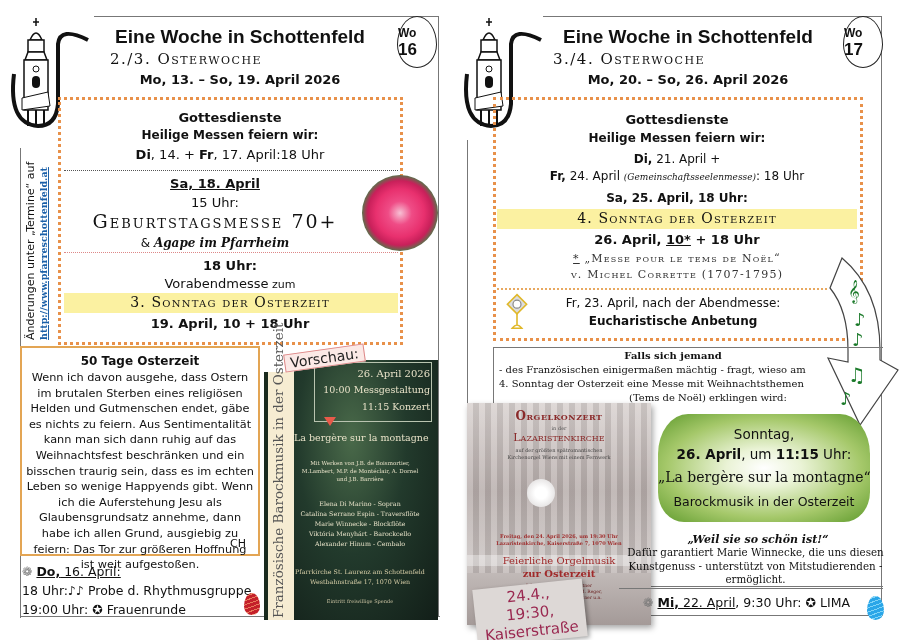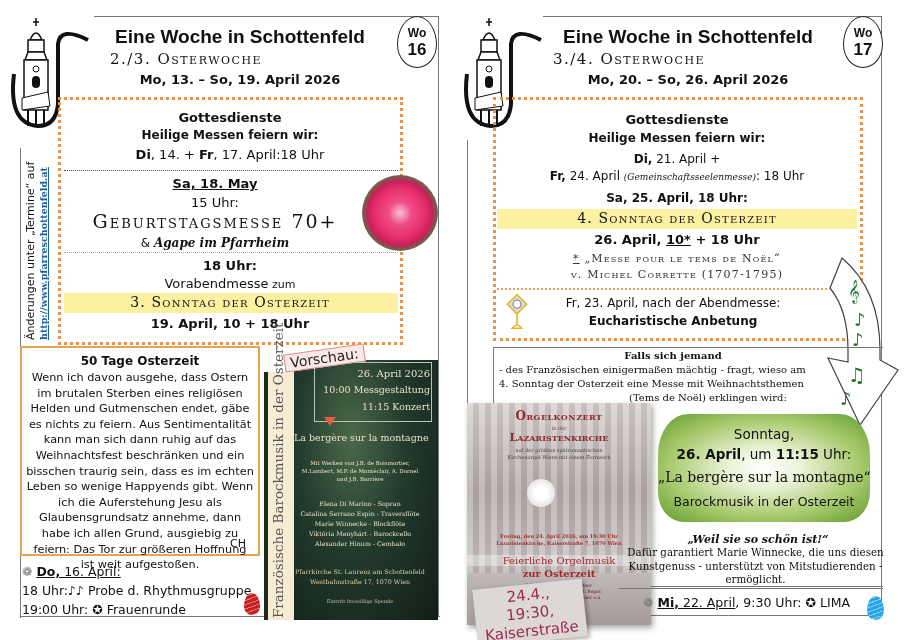--- a/index.html
+++ b/index.html
@@ -5,21 +5,21 @@
 *{box-sizing:border-box;margin:0;padding:0}
 html,body{width:906px;height:640px;background:#fff;overflow:hidden;font-family:"DejaVu Sans",sans-serif;color:#111}
 .page{position:absolute;top:0;width:453px;height:640px}
 #pL{left:0}
 #pR{left:453px}
 .frame{position:absolute;border:1px solid #777}
 .logo{position:absolute;left:8px;top:14px;width:88px;height:118px}
 .title{position:absolute;text-align:center;font-family:"Liberation Sans",sans-serif;font-weight:bold;font-size:19px}
 .sub{position:absolute;text-align:left;font-family:"DejaVu Serif",serif;font-size:15px;letter-spacing:1.5px;font-variant:small-caps}
 .dates{position:absolute;text-align:center;font-weight:bold;font-size:13px}
-.wo{position:absolute;width:40px;height:52px;border:1.5px solid #222;border-radius:50% 50% 50% 50%/55% 55% 45% 45%;text-align:center;font-family:"Liberation Sans",sans-serif;font-weight:bold;background:#fff}
+.wo{position:absolute;width:40px;height:52px;border:1.5px solid #222;border-radius:50% 50% 50% 50%/55% 55% 45% 45%;text-align:left;font-family:"Liberation Sans",sans-serif;font-weight:bold;background:#fff}
 .wo .a{display:block;font-size:12px;margin-top:9px;line-height:14px}
 .wo .b{display:block;font-size:17px;line-height:20px}
 .dotbox{position:absolute;border:3px dotted #e8914a}
 .dotsep{position:absolute;border-top:1px dotted #555;height:0}
 .dotsep.pink{border-top:1px dotted #d88}
 .c{position:absolute;text-align:center;white-space:nowrap}
 .b{font-weight:bold}
 .fs13{font-size:13px}
 .fs12{font-size:12px}
 .fs11{font-size:11px}
@@ -73,21 +73,21 @@
 
   <div class="dotbox" style="left:58px;top:97px;width:345px;height:248px"></div>
 
   <div class="c b" style="left:60px;top:110px;width:340px;font-size:13px">Gottesdienste</div>
   <div class="c b fs12" style="left:60px;top:128px;width:340px">Heilige Messen feiern wir:</div>
   <div class="c fs13" style="left:60px;top:147px;width:340px">
     <b>Di</b><span>, 14. + </span><b>Fr</b><span>, 17. April:18 Uhr</span>
   </div>
   <div class="dotsep" style="left:64px;top:170px;width:334px"></div>
 
-  <div class="c b fs13 u" style="left:60px;top:176px;width:310px">Sa, 18. May</div>
+  <div class="c b fs13 u" style="left:60px;top:176px;width:310px">Sa, 18. April</div>
   <div class="c fs13" style="left:60px;top:195px;width:310px">15 Uhr:</div>
   <div class="c scap" style="left:60px;top:210px;width:310px;font-size:19px;letter-spacing:2px">Geburtstagsmesse 70+</div>
   <div class="c fs12" style="left:60px;top:236px;width:310px">
     <span>&amp; </span><b style="font-family:'DejaVu Serif',serif;font-style:italic">Agape im Pfarrheim</b>
   </div>
   <div style="position:absolute;left:362px;top:175px;width:76px;height:76px;border-radius:50%;background:radial-gradient(circle at 50% 50%,#f7c0d4 0%,#ef4c86 22%,#e8306e 45%,#c8205a 60%,#4f7a4a 72%,#2c4a30 100%)"></div>
   <div class="dotsep pink" style="left:64px;top:252px;width:334px"></div>
 
   <div class="c b fs13" style="left:60px;top:258px;width:340px">18 Uhr:</div>
   <div class="c fs13" style="left:60px;top:276px;width:340px">
@@ -203,21 +203,21 @@
   <div class="c b" style="left:70px;top:350px;width:300px;font-family:'DejaVu Serif',serif;font-size:10px">Falls sich jemand</div>
   <div style="position:absolute;left:46px;top:364px;font-family:'DejaVu Serif',serif;font-size:10px;white-space:nowrap">- des Französischen einigermaßen mächtig - fragt, wieso am</div>
   <div style="position:absolute;left:46px;top:378px;font-family:'DejaVu Serif',serif;font-size:10px;white-space:nowrap">4. Sonntag der Osterzeit eine Messe mit Weihnachtsthemen</div>
   <div style="position:absolute;left:176px;top:392px;font-family:'DejaVu Serif',serif;font-size:10px;white-space:nowrap">(Tems de Noël) erklingen wird:</div>
 
   <div class="organ" style="left:14px;top:403px;width:184px;height:222px">
     <div style="position:absolute;left:0;right:0;top:0;height:170px;background:repeating-linear-gradient(90deg,rgba(255,255,255,.15) 0 6px,rgba(0,0,0,.08) 6px 12px)"></div>
     <div style="position:absolute;left:60px;top:76px;width:28px;height:28px;border-radius:50%;background:radial-gradient(#fff 30%,#e8e6e6 70%,#aaa)"></div>
     <div style="position:absolute;left:0;right:0;top:6px;font-size:12px;font-weight:bold;font-variant:small-caps;letter-spacing:.5px">Orgelkonzert</div>
     <div style="position:absolute;left:0;right:0;top:22px;font-size:5px;color:#555">in der</div>
-    <div style="position:absolute;left:0;right:0;top:28px;font-size:11px;font-weight:bold;font-variant:small-caps">Lazaristenkirche</div>
+    <div style="position:absolute;left:0;right:0;top:28px;font-size:11px;font-weight:normal;font-variant:small-caps">Lazaristenkirche</div>
     <div style="position:absolute;left:0;right:0;top:44px;font-size:5px;color:#444">auf der größten spätromantischen</div>
     <div style="position:absolute;left:0;right:0;top:51px;font-size:5px;color:#444">Kirchenorgel Wiens mit einem Fernwerk</div>
     <div style="position:absolute;left:0;right:0;top:130px;font-size:5px;font-weight:bold;color:#a03030">Freitag, den 24. April 2026, um 19:30 Uhr</div>
     <div style="position:absolute;left:0;right:0;top:137px;font-size:5px;font-weight:bold;color:#a03030">Lazaristenkirche, Kaiserstraße 7, 1070 Wien</div>
     <div style="position:absolute;left:0;right:0;top:152px;font-size:10px;color:#a02a2a;background:rgba(255,255,255,.35)">Feierliche Orgelmusik</div>
     <div style="position:absolute;left:0;right:0;top:165px;font-size:10px;color:#a02a2a;font-weight:bold">zur Osterzeit</div>
     <div style="position:absolute;left:0;right:0;top:180px;font-size:4.5px;color:#6a2020">Johann Simon Kreuzpointner</div>
     <div style="position:absolute;left:0;right:0;top:186px;font-size:4.5px;color:#6a2020">spielt Werke von J. S. Bach, M. Reger,</div>
     <div style="position:absolute;left:0;right:0;top:192px;font-size:4.5px;color:#6a2020">S. Karg-Elert, J. S. Kreuzpointner u.a.</div>
   </div>

